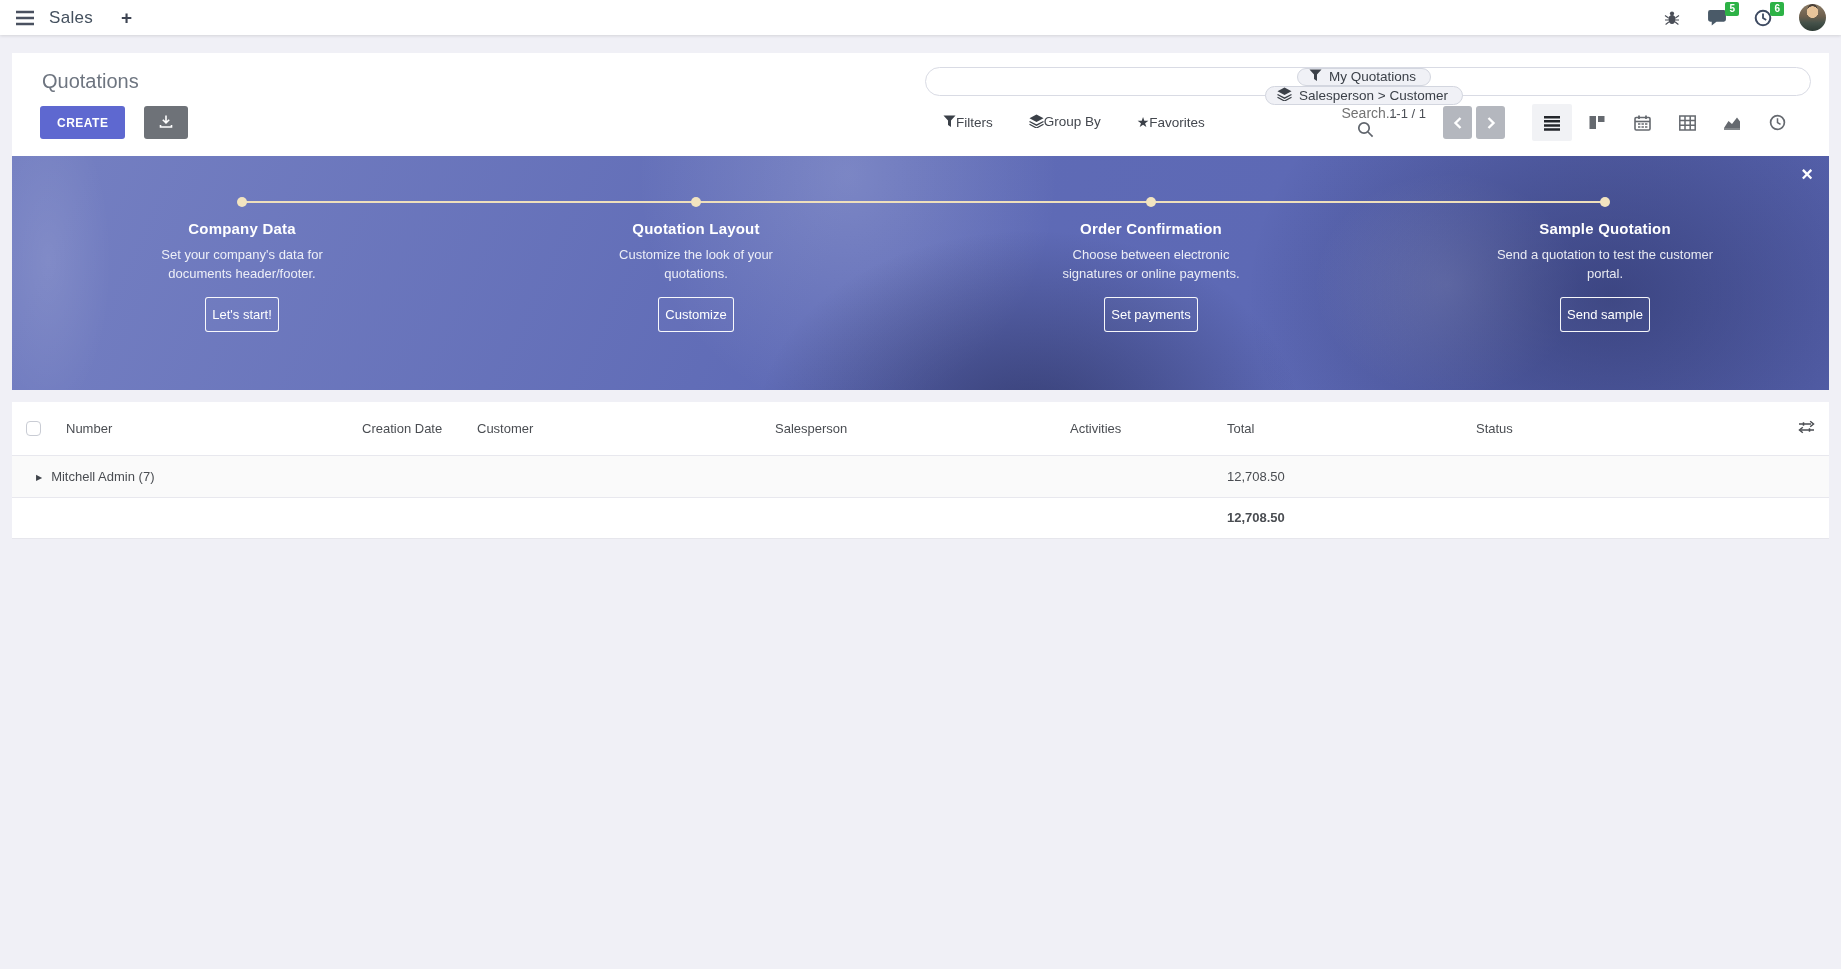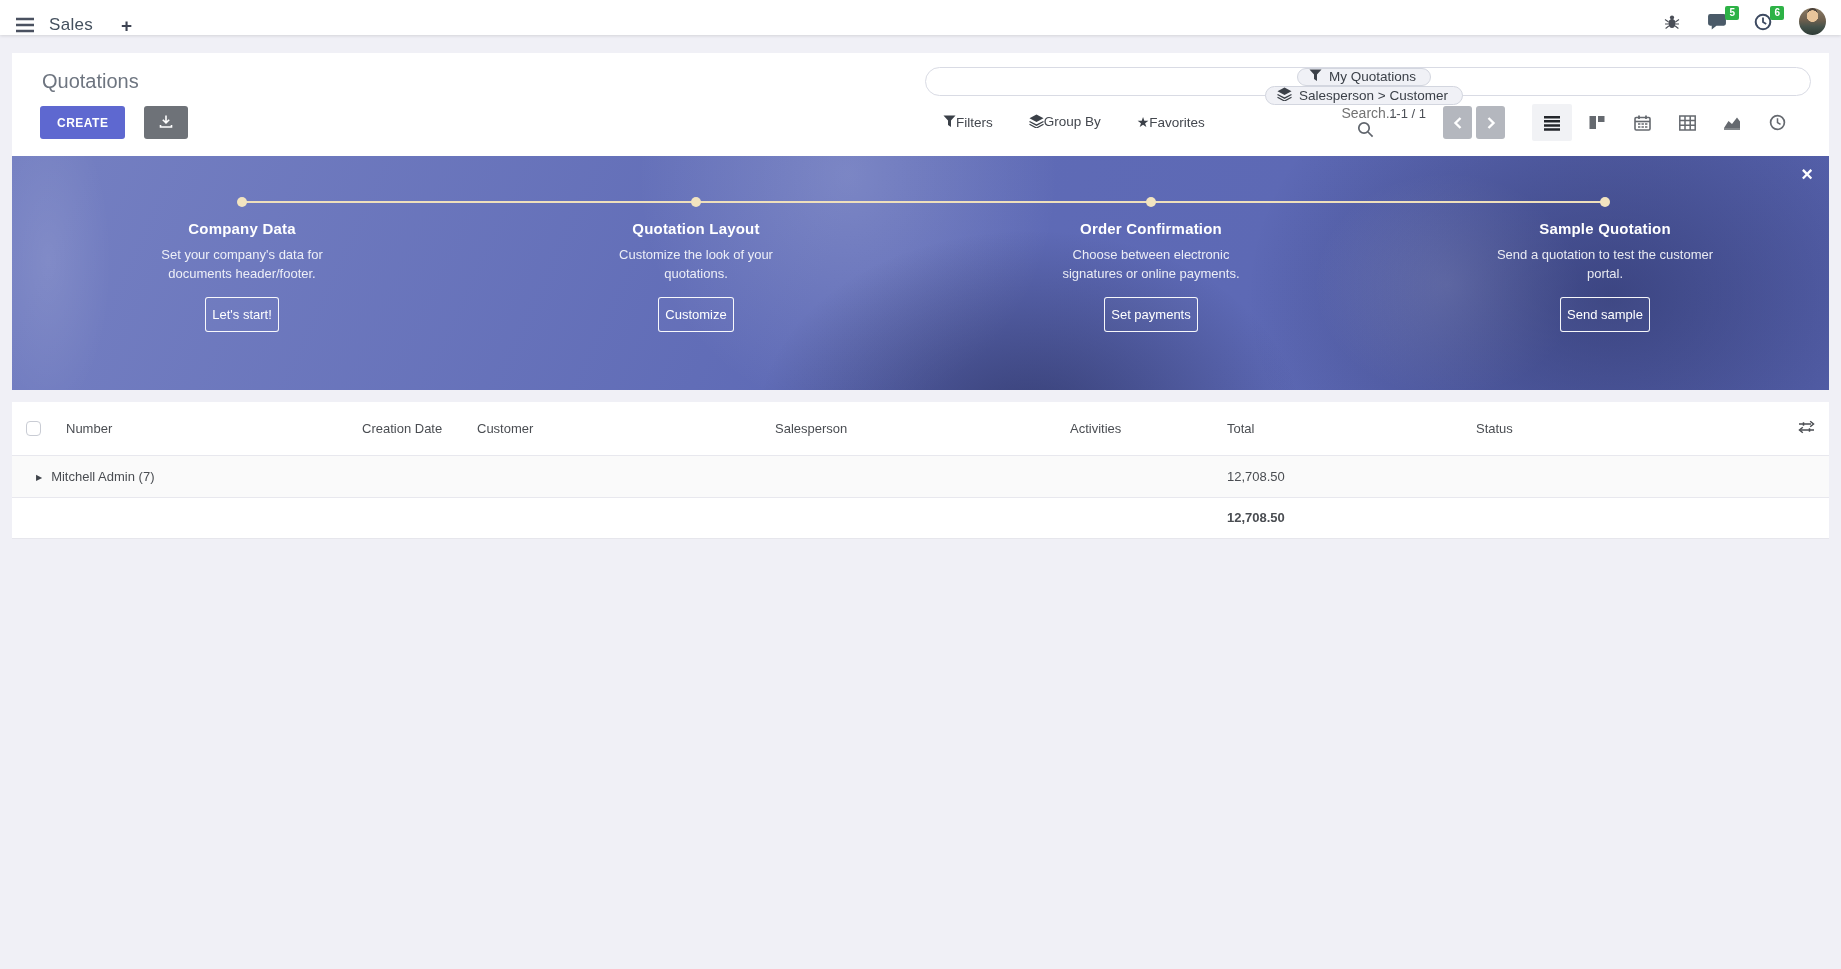--- a/index.html
+++ b/index.html
@@ -1,20 +1,20 @@
 <!DOCTYPE html>
 <html><head>
 <meta charset="utf-8">
 <style>
   * { margin:0; padding:0; box-sizing:border-box; }
   html,body { width:1841px; height:969px; overflow:hidden;
     font-family:"Liberation Sans", sans-serif; background:#f0f0f6; }
 
   
-  .navbar { height:35px; background:#fff; display:flex; align-items:flex-end;
+  .navbar { height:35px; background:#fff; display:flex; align-items:center;
     padding:0 15px; box-shadow:0 1px 3px rgba(0,0,0,.12); position:relative; z-index:5; }
   .nav-left { display:flex; align-items:center; }
   .menu-btn { background:none; border:none; cursor:pointer; display:flex; align-items:center; }
   .app-name { font-size:17px; color:#44505e; margin-left:14px; letter-spacing:.3px; }
   .plus-btn { background:none; border:none; font-size:19px; font-weight:700; color:#3e4453;
     margin-left:28px; cursor:pointer; line-height:1; }
   .nav-right { margin-left:auto; display:flex; align-items:center; gap:27px; }
   .nav-icon-btn { background:none; border:none; position:relative; cursor:pointer;
     display:flex; align-items:center; }
   .nav-badge { position:absolute; top:-7px; right:-12px; background:#2db246; color:#fff;

